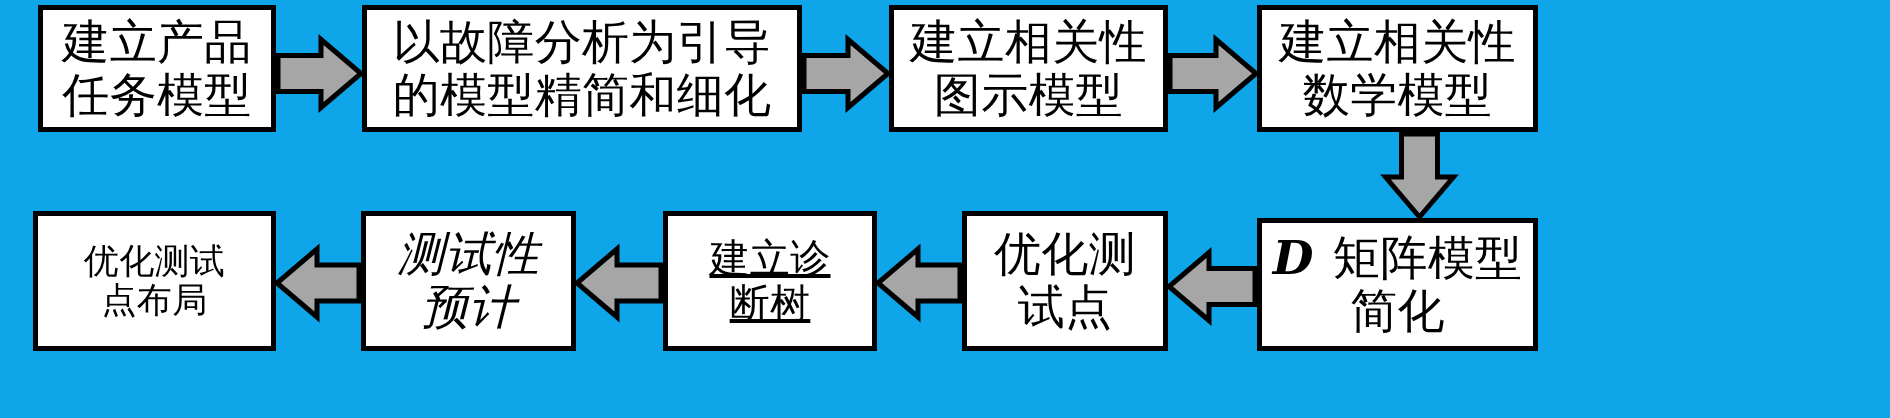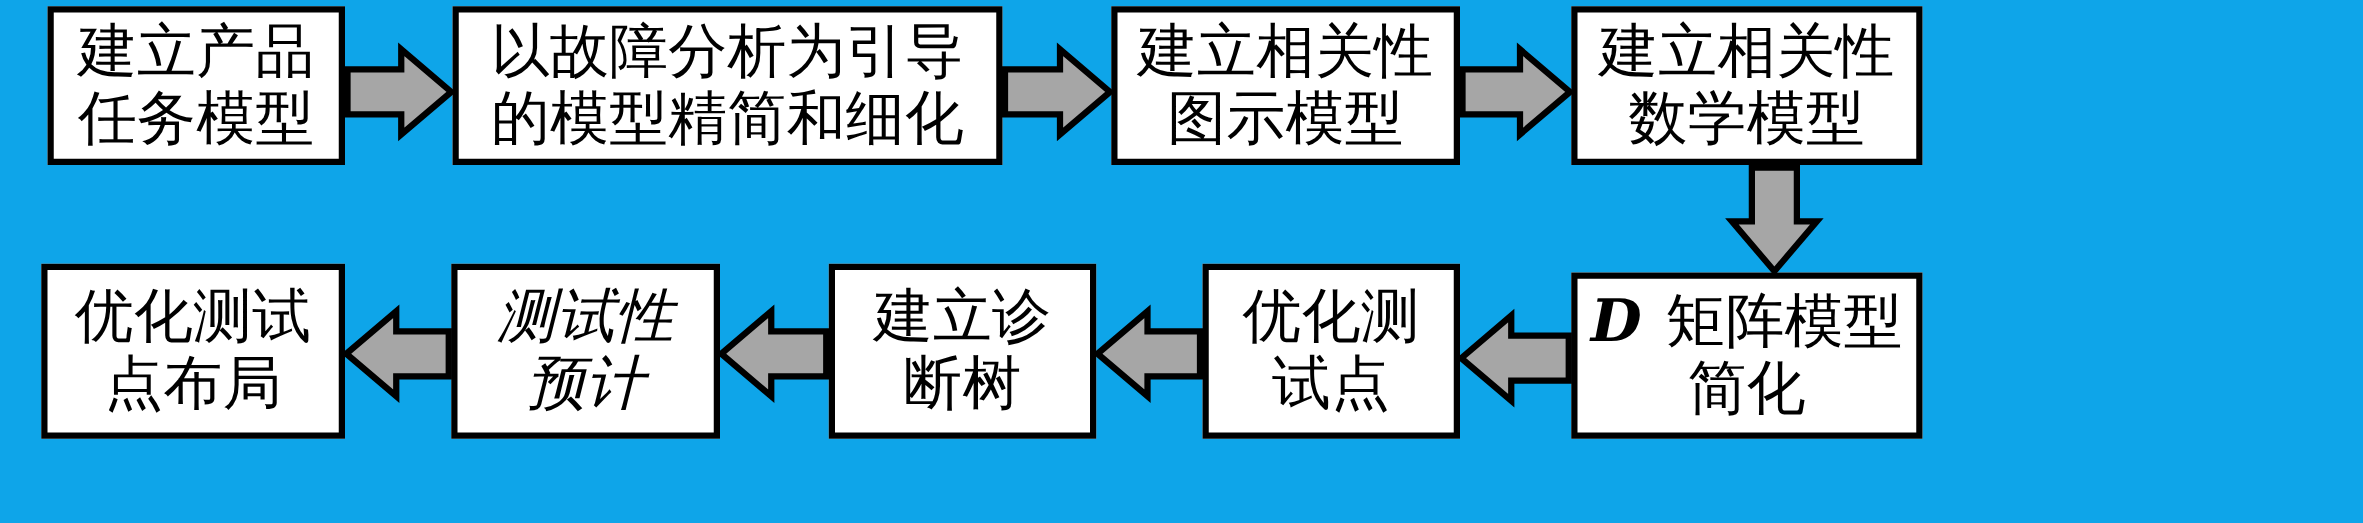--- a/index.html
+++ b/index.html
@@ -78,31 +78,31 @@
     <span class="node-label" style="font-size: 47px;">优化测
 试点</span>
   </div>
 
   <div class="node" id="box-n5" style="left: 1257px; top: 218px; width: 281px; height: 133px;">
     <span class="node-label" id="label-n5" style="font-size: 47px;"><span class="emph">D</span><span> 矩阵模型
 简化</span></span>
   </div>
 
   <div class="node" id="box-n7" style="left: 663px; top: 211px; width: 214px; height: 140px;">
-    <span class="node-label" style="font-size: 47px;">建立诊
+    <span class="node-label" style="font-size: 40px; text-decoration: underline;">建立诊
 断树</span>
   </div>
 
   <div class="node" id="box-n8" style="left: 361px; top: 211px; width: 215px; height: 140px;">
     <span class="node-label" style="font-size: 47px; font-style: italic;">测试性
 预计</span>
   </div>
 
   <div class="node" id="box-n9" style="left: 33px; top: 211px; width: 243px; height: 140px;">
-    <span class="node-label" style="font-size: 47px;">优化测试
+    <span class="node-label" style="font-size: 35px;">优化测试
 点布局</span>
   </div>
 
   <svg class="arrow-layer" viewBox="0 0 1890 418" width="1890" height="418" xmlns="http://www.w3.org/2000/svg">
     <g id="arrows">
         <polygon points="278,55.5 321,55.5 321,39.5 361,73.5 321,107.5 321,91.5 278,91.5" fill="#a6a6a6" stroke="#000000" stroke-width="5" stroke-linejoin="miter"></polygon>
         <polygon points="804,55.5 848,55.5 848,39.5 888,73.5 848,107.5 848,91.5 804,91.5" fill="#a6a6a6" stroke="#000000" stroke-width="5" stroke-linejoin="miter"></polygon>
         <polygon points="1170,55.5 1216,55.5 1216,39.5 1256,73.5 1216,107.5 1216,91.5 1170,91.5" fill="#a6a6a6" stroke="#000000" stroke-width="5" stroke-linejoin="miter"></polygon>
         <polygon points="1401.5,134 1401.5,177 1385.5,177 1419.5,217 1453.5,177 1437.5,177 1437.5,134" fill="#a6a6a6" stroke="#000000" stroke-width="5" stroke-linejoin="miter"></polygon>
         <polygon points="1255,268.5 1209,268.5 1209,252.5 1169,286.5 1209,320.5 1209,304.5 1255,304.5" fill="#a6a6a6" stroke="#000000" stroke-width="5" stroke-linejoin="miter"></polygon>

